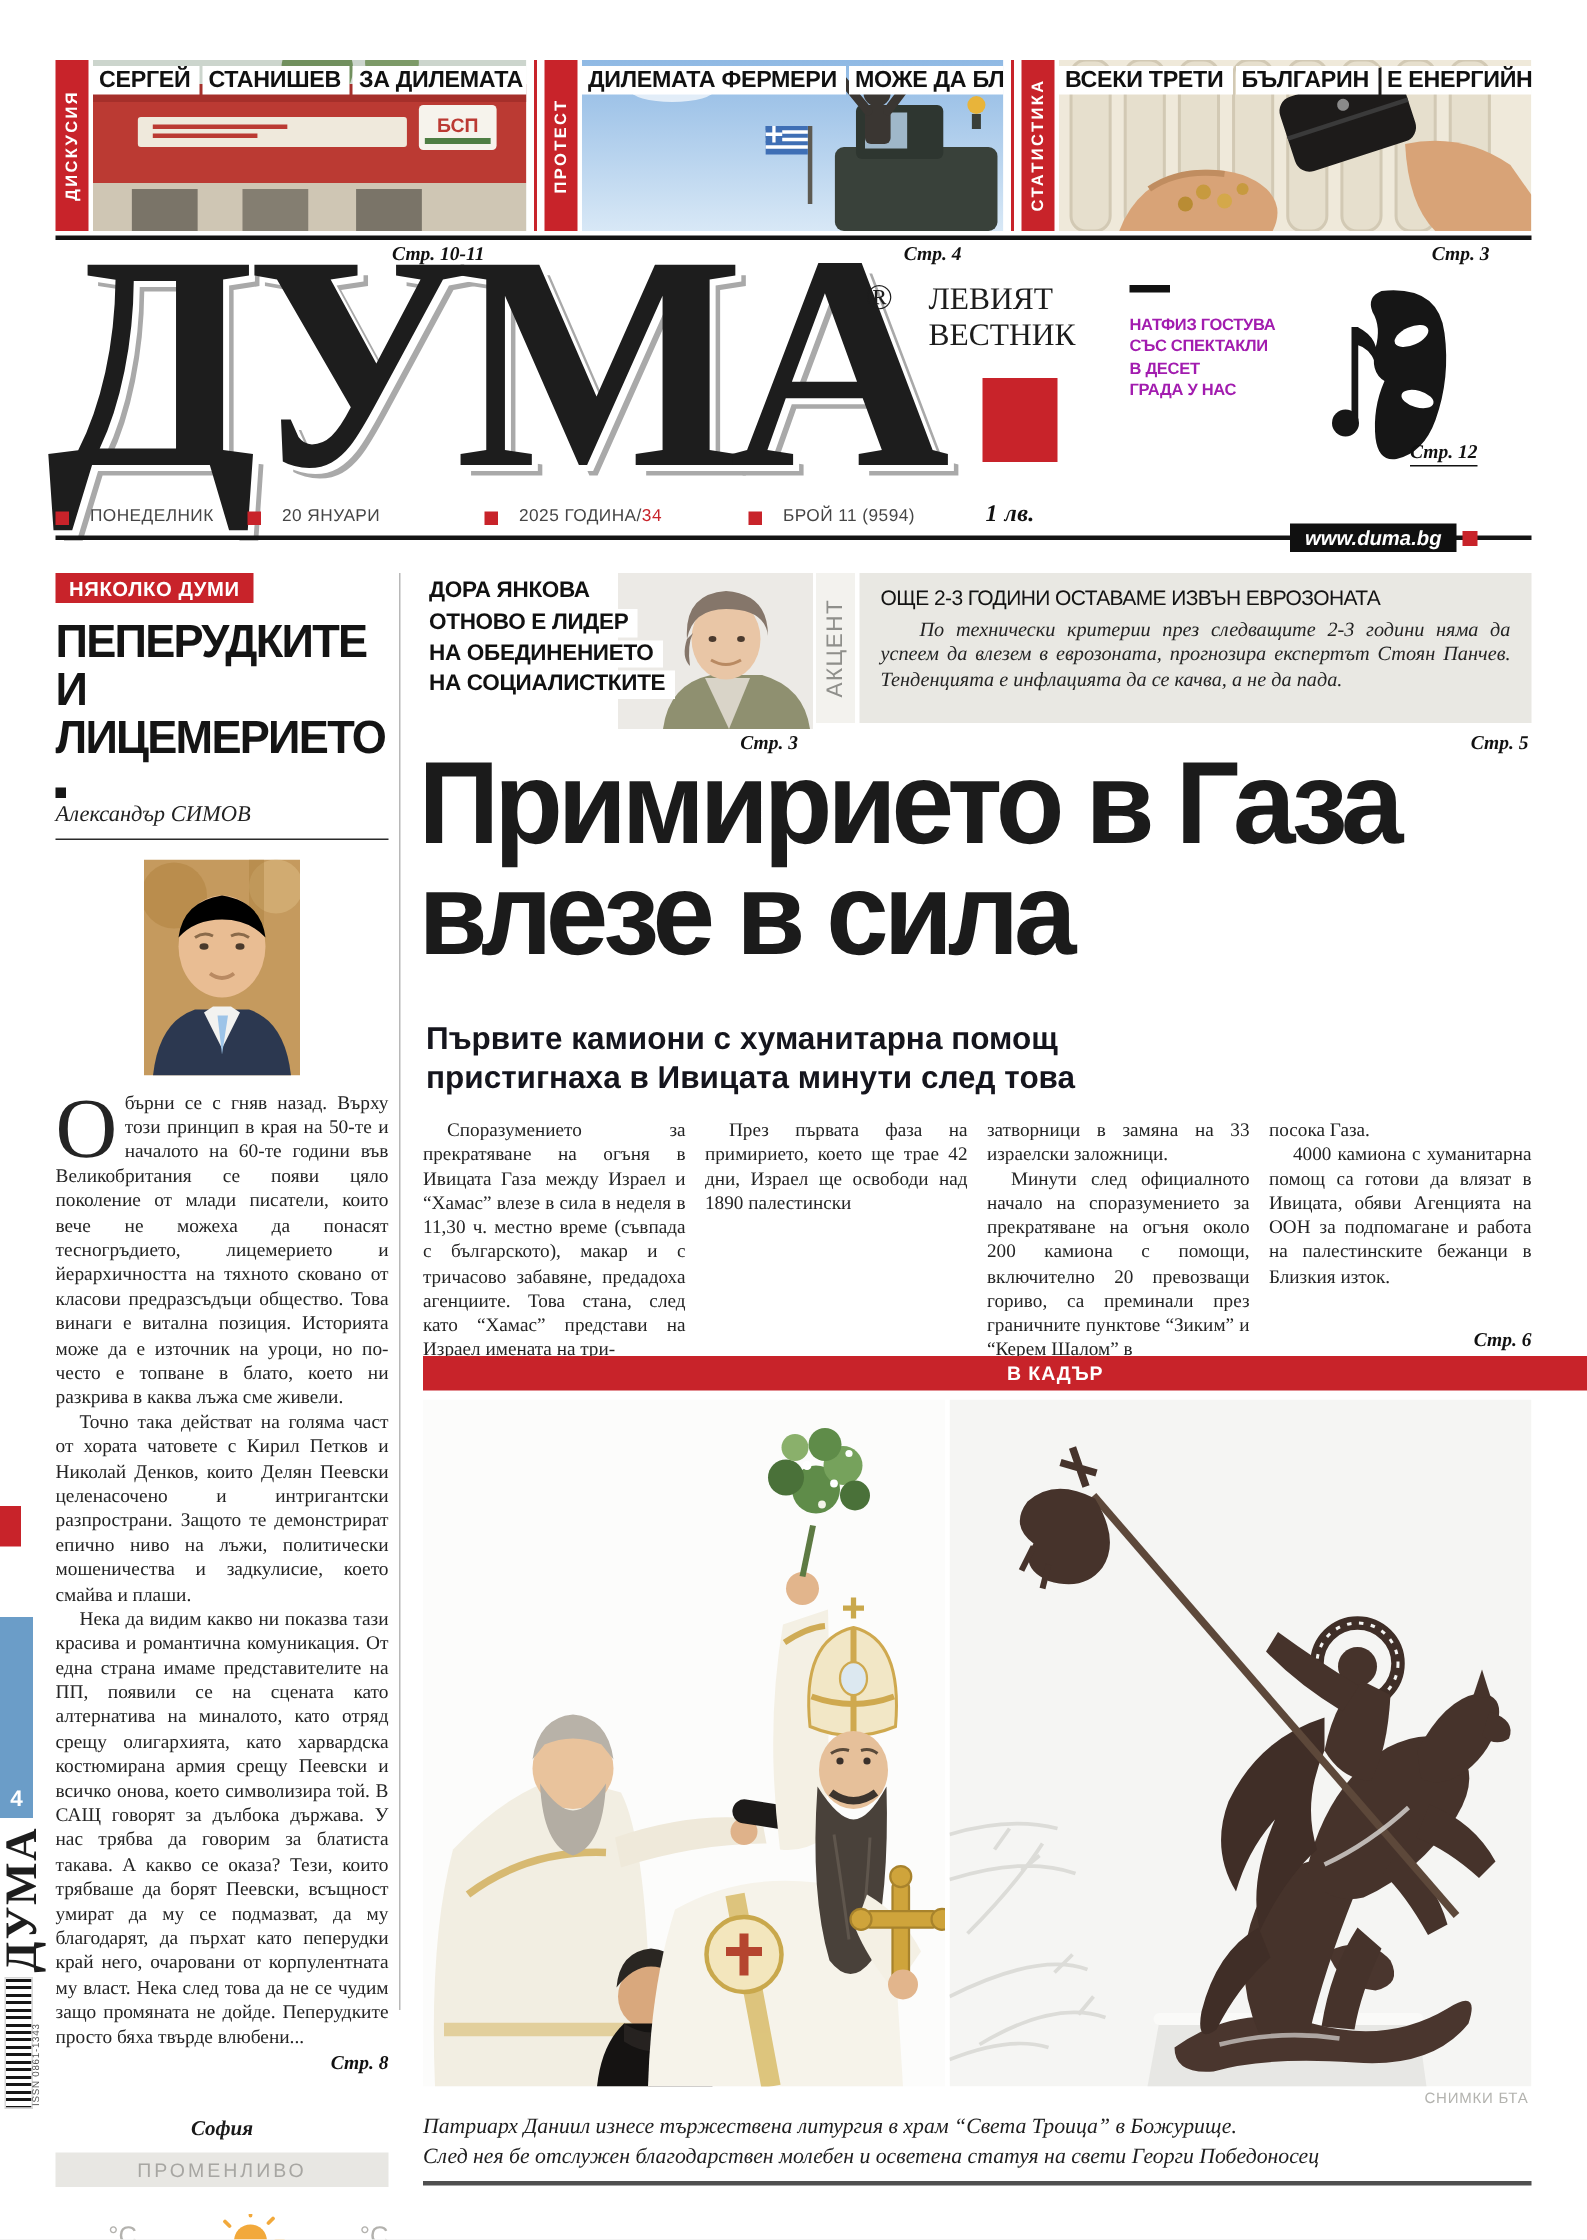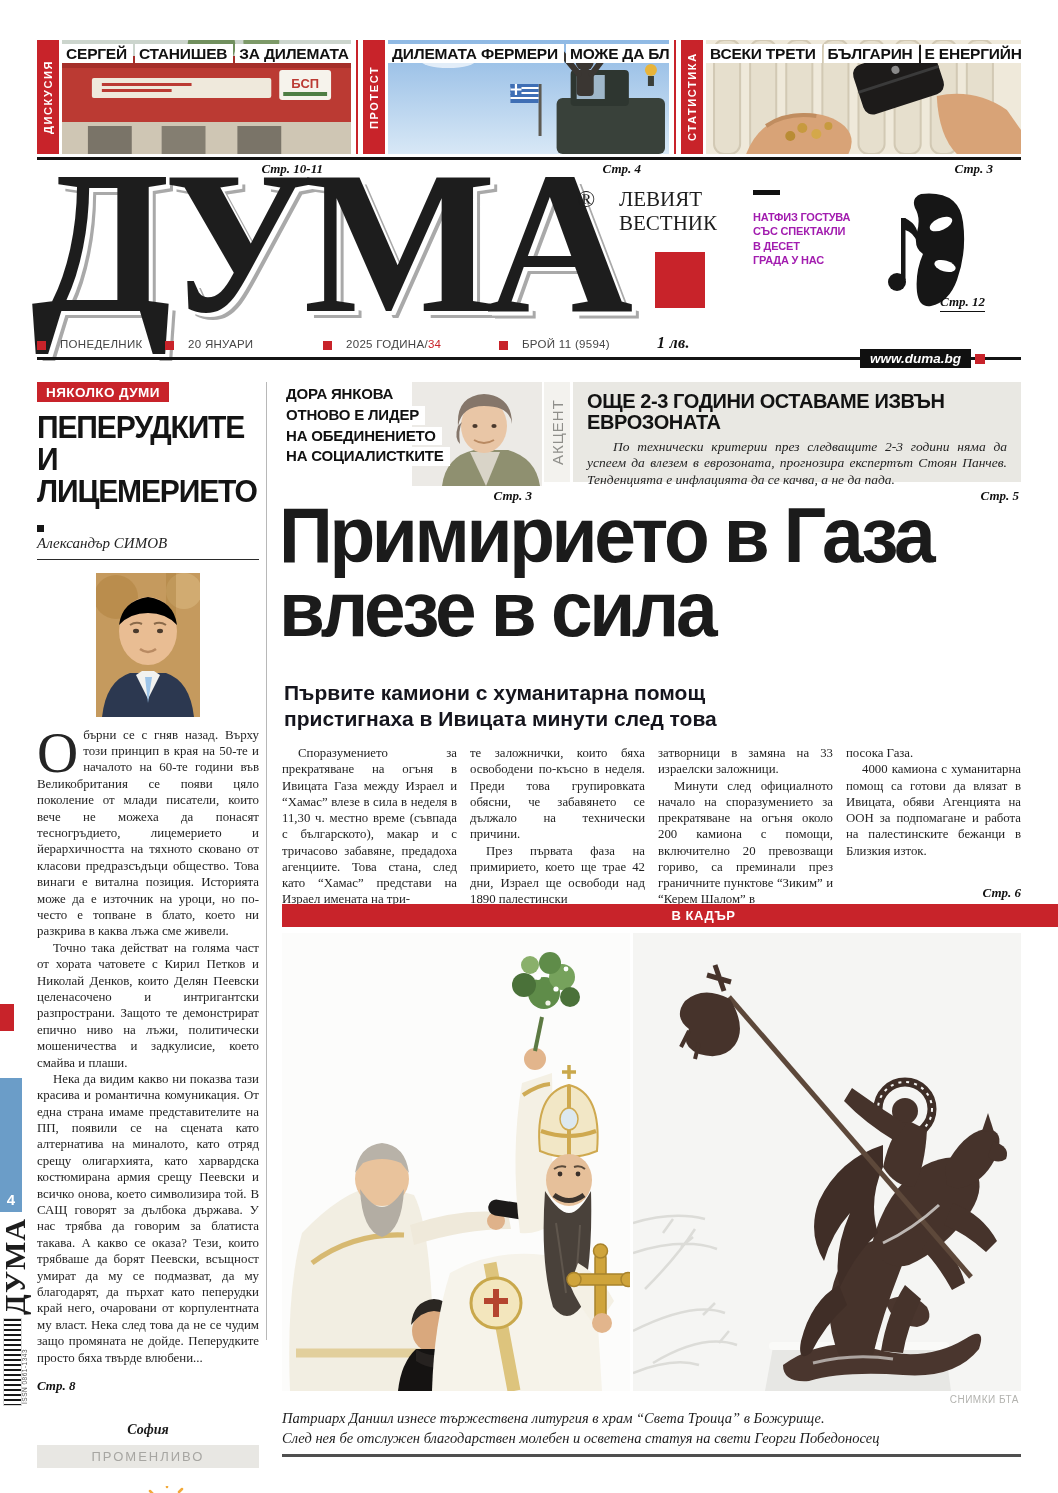--- a/index.html
+++ b/index.html
@@ -62,21 +62,21 @@
   .op-title{margin-top:10px;font-weight:700;font-size:31px;line-height:1.04;letter-spacing:-1.2px;color:#141414;
             transform:scaleX(.97);transform-origin:left top}
   .sq-black{width:7px;height:7px;background:#161616;margin-top:16px}
   .op-author{font-family:"Liberation Serif",serif;font-style:italic;font-size:15px;color:#222;margin-top:3px}
   .op-hr{margin-top:7px;border-top:1.5px solid #2a2a2a}
   .op-photo{display:block;margin:13px auto 10px;width:104px;height:144px}
   .op-body{font-family:"Liberation Serif",serif;font-size:12.9px;line-height:1.27;color:#242424;text-align:justify}
   .op-body p{margin:0}
   .op-body p.ind{text-indent:16px}
   .dropcap{float:left;font-family:"Liberation Serif",serif;font-size:57px;line-height:.8;padding:3px 5px 0 0}
-  .op-page{margin-top:10px}
+  .op-page{text-align:right;}
   .city{text-align:center;font-family:"Liberation Serif",serif;font-style:italic;font-weight:700;
         font-size:14px;margin-top:28px}
   .cond{margin-top:7px;background:#e8e7e3;color:#a7a6a2;text-align:center;font-size:13px;
         letter-spacing:2px;padding:4px 0}
   .weather{display:flex;align-items:flex-end;justify-content:space-between;margin-top:12px;height:62px}
   .temp{font-size:44px;color:#b3b2ae;letter-spacing:-2px;line-height:1}
   .temp sup{font-size:17px;letter-spacing:0;vertical-align:28px}
   .vdiv{position:absolute;left:266px;top:382px;width:1px;height:958px;background:#b8b8b8}
 
   
@@ -84,21 +84,21 @@
   .yank{position:absolute;left:0;top:0;width:260px;height:104px}
   .yank-photo{position:absolute;right:0;top:0;width:130px;height:104px}
   .yank-lines{position:relative;display:flex;flex-direction:column;align-items:flex-start;gap:2px;padding-top:3px}
   .yank .tline{font-size:15px}
   .yank-page{position:absolute;left:0;top:104px;width:250px;text-align:right}
 
   .accent{position:absolute;left:262px;top:0;width:477px;height:100px;display:flex}
   .accent-label{width:26px;background:#f3f2ee;display:flex;align-items:center;justify-content:center;
                 color:#8f8f8b;font-size:15px;letter-spacing:1px;writing-mode:vertical-rl;transform:rotate(180deg)}
   .accent-box{flex:1;background:#e9e8e3;margin-left:3px;padding:9px 14px 6px}
-  .accent-title{font-weight:700;font-size:20px;letter-spacing:-0.4px;line-height:1.05;color:#131313}
+  .accent-title{font-weight:400;font-size:14px;letter-spacing:-0.4px;line-height:1.05;color:#131313}
   .accent-text{margin-top:6px;font-family:"Liberation Serif",serif;font-style:italic;font-size:13.5px;
                line-height:1.22;color:#232323;text-indent:26px;text-align:justify}
   .accent-page{position:absolute;right:2px;top:104px}
 
   .mainhead{position:absolute;left:-3px;top:116px;font-weight:700;font-size:78px;line-height:.95;
             letter-spacing:-3.5px;color:#1b1b1b;transform:scaleX(.96);transform-origin:left top;white-space:nowrap}
   .deck{position:absolute;left:2px;top:298px;width:500px;font-weight:700;font-size:21px;line-height:1.23;color:#15151d}
   .cols{position:absolute;left:0;top:363px;width:739px;display:flex;gap:13px}
   .col{flex:1;font-family:"Liberation Serif",serif;font-size:12.8px;line-height:1.27;text-align:justify;color:#242424}
   .col p{margin:0}
@@ -405,21 +405,20 @@
     <div class="deck">
       <div>Първите камиони с хуманитарна помощ</div>
       <div>пристигнаха в Ивицата минути след това</div>
     </div>
 
     <div class="cols">
       <div class="col">
         <p class="ind">Споразумението за прекратяване на огъня в Ивицата Газа между Израел и “Хамас” влезе в сила в неделя в 11,30 ч. местно време (съвпада с българското), макар и с тричасово забавяне, предадоха агенциите. Това стана, след като “Хамас” представи на Израел имената на три-</p>
       </div>
       <div class="col">
-        <p>те заложнички, които бяха освободени по-късно в неделя. Преди това групировката обясни, че забавянето се дължало на технически причини.</p>
         <p class="ind">През първата фаза на примирието, което ще трае 42 дни, Израел ще освободи над 1890 палестински</p>
       </div>
       <div class="col">
         <p>затворници в замяна на 33 израелски заложници.</p>
         <p class="ind">Минути след официалното начало на споразумението за прекратяване на огъня около 200 камиона с помощи, включително 20 превозващи гориво, са преминали през граничните пунктове “Зиким” и “Керем Шалом” в</p>
       </div>
       <div class="col">
         <p>посока Газа.</p>
         <p class="ind">4000 камиона с хуманитарна помощ са готови да влязат в Ивицата, обяви Агенцията на ООН за подпомагане и работа на палестинските бежанци в Близкия изток.</p>
         <div class="col-page"><span class="stref">Стр. 6</span></div>

